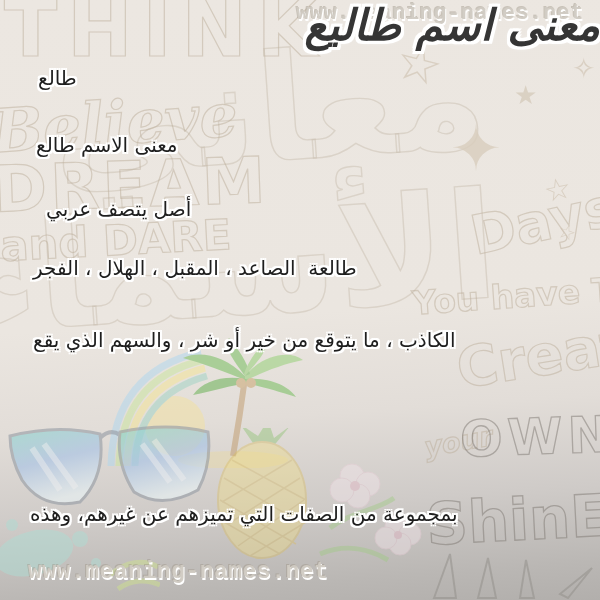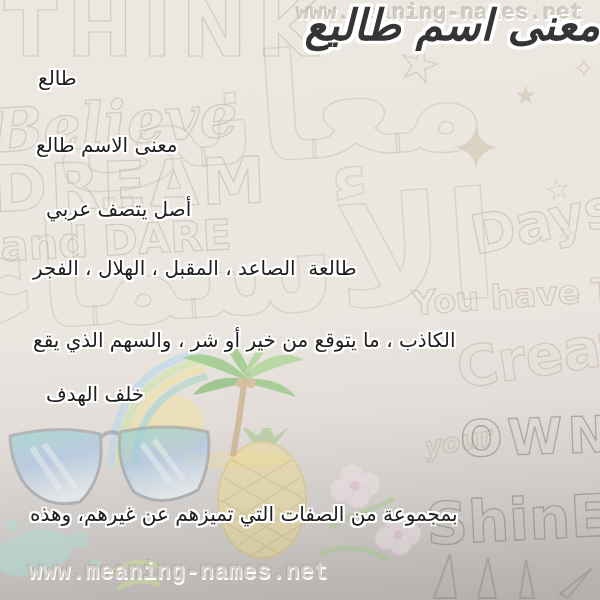--- a/index.html
+++ b/index.html
@@ -163,16 +163,15 @@
   <div class="watermark wm-top">www.meaning-names.net</div>
   <div class="watermark wm-bottom">www.meaning-names.net</div>
 
   <div class="title">معنى اسم طاليع</div>
 
   <div class="line l0">طالع</div>
   <div class="line l1">معنى الاسم طالع</div>
   <div class="line l2">أصل يتصف عربي</div>
   <div class="line l3">طالعة &nbsp;الصاعد ، المقبل ، الهلال ، الفجر</div>
   <div class="line l4">الكاذب ، ما يتوقع من خير أو شر ، والسهم الذي يقع</div>
-  <div class="line l5">خلف الهدف</div>
   <div class="line l7">بمجموعة من الصفات التي تميزهم عن غيرهم، وهذه</div>
 
 </div>
 
 </body></html>

